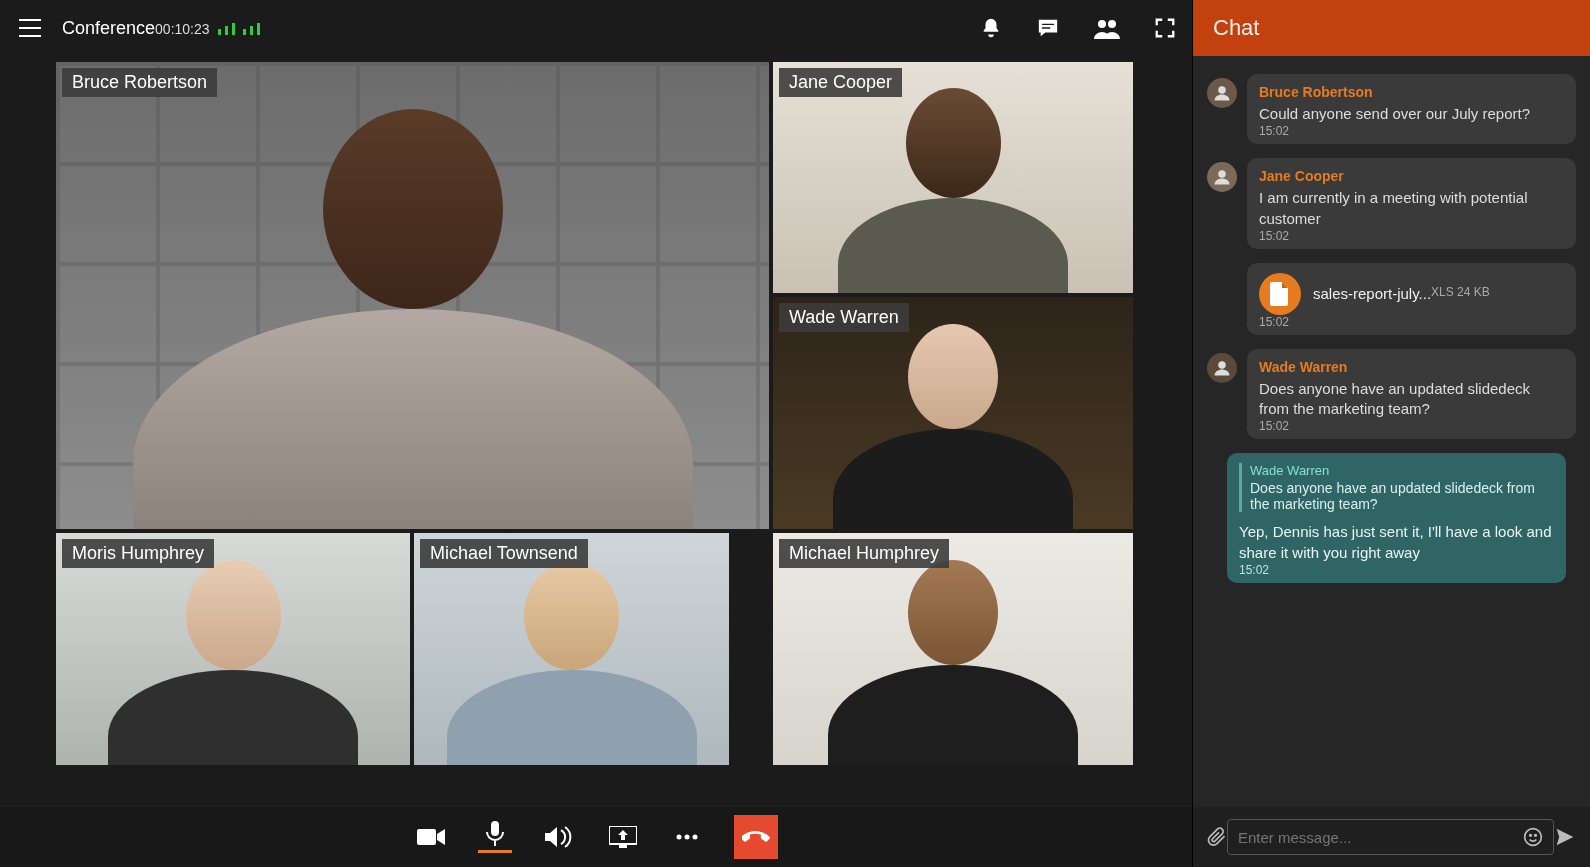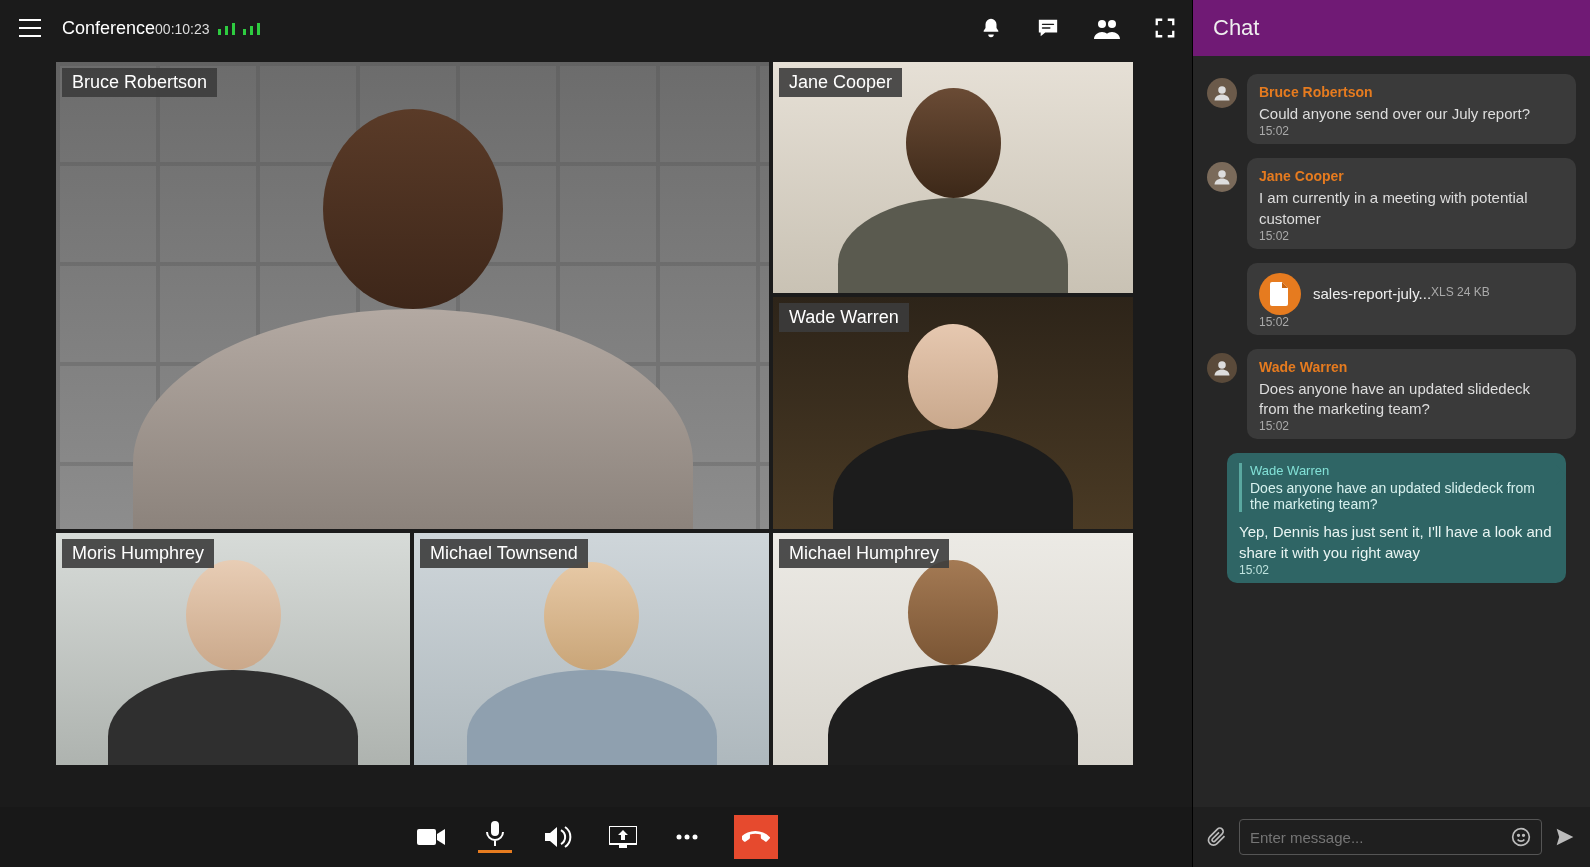--- a/index.html
+++ b/index.html
@@ -30,41 +30,41 @@
   .head { border-radius:50%; }
   .body { border-top-left-radius:50% 70%; border-top-right-radius:50% 70%; }
   
   .controls { height:60px; background:#181818; display:flex; align-items:center; justify-content:center; gap:30px; }
   .ctrl { width:34px; height:34px; display:flex; align-items:center; justify-content:center; cursor:pointer; }
   .mic-wrap { display:flex; flex-direction:column; align-items:center; }
   .mic-bar { width:34px; height:3px; background:#e67b1f; margin-top:3px; }
   .hangup { width:44px; height:44px; background:#e64a2e; display:flex; align-items:center; justify-content:center; cursor:pointer; }
   
   .chat { width:398px; background:#262626; display:flex; flex-direction:column; border-left:1px solid #000; }
-  .chat-header { height:56px; display:flex; align-items:center; padding:0 20px; font-size:22px; color:#eee; background:#701a75;}
+  .chat-header { height:56px; display:flex; align-items:center; padding:0 20px; font-size:22px; color:#eee; background:#c2410c;}
   .messages { flex:1; overflow:auto; padding:18px 14px 10px 14px; display:flex; flex-direction:column; gap:14px; }
   .msg { display:flex; gap:10px; }
   .avatar { width:30px; height:30px; border-radius:50%; background:#555; flex-shrink:0; margin-top:4px; display:flex; align-items:center; justify-content:center;}
   .avatar svg{display:block;}
   .bubble { background:#3a3a3a; border-radius:10px; padding:10px 12px 6px 12px; flex:1; position:relative; }
   .bubble .name { color:#e67b1f; font-size:14px; margin-bottom:4px; font-weight:bold;}
   .bubble .text { color:#ddd; font-size:15px; line-height:1.35; }
   .bubble .time { text-align:left; color:#aaa; font-size:12px; margin-top:0; }
   .file-bubble { display:flex; align-items:center; gap:12px; }
   .file-icon { width:42px; height:42px; border-radius:50%; background:#e67b1f; display:flex; align-items:center; justify-content:center; flex-shrink:0;}
   .file-meta { display:flex; }
   .file-name { color:#eee; font-size:15px; }
   .file-sub { color:#aaa; font-size:12px; }
   .bubble.quoted { background:#2f6565; }
   .bubble.quoted .quote-name{ color:#82e0d6; font-size:13px;}
   .bubble.quoted .quote-text{ color:#d7f1ee; font-size:14px; border-left:3px solid #5aa8a0; padding-left:8px; margin-bottom:10px;}
   .bubble.quoted .text { color:#e9f5f3; }
   .bubble.own-arrow::after{ content:""; position:absolute; right:-10px; top:12px; border:10px solid transparent; border-left-color:#2f6565;}
   .bubble.left-arrow::before{ content:""; position:absolute; left:-10px; top:12px; border:10px solid transparent; border-right-color:#3a3a3a;}
-  .chat-input { height:60px; background:#1f1f1f; display:flex; align-items:center; padding:0 14px; gap:12px; }
+  .chat-input { height:60px; background:#1f1f1f; display:flex; align-items:center; padding:0 14px; }
   .input-box { flex:1; height:36px; border:1px solid #555; border-radius:4px; background:transparent; display:flex; align-items:center; padding:0 10px; }
   .input-box input { flex:1; background:transparent; border:none; outline:none; color:#ccc; font-size:15px; }
   .clicky{cursor:pointer;}
 </style>
 </head>
 <body>
 
 <div class="app">
   <div class="main">
 
@@ -151,21 +151,21 @@
 
         <div class="tile" style="left:48px; top:471px; width:354px; height:232px;">
           <div class="fakebg" style="background:linear-gradient(#d7dbd8,#aeb3af);"></div>
           <div class="person">
             <div class="head" style="width:95px;height:110px;background:linear-gradient(#e8cdb5,#caa88a);"></div>
             <div class="body" style="width:250px;height:95px;background:#2f2f2f;"></div>
           </div>
           <div class="label">Moris Humphrey</div>
         </div>
 
-        <div class="tile" style="left:406px; top:471px; width:355px; height:232px;">
+        <div class="tile" style="left:406px; top:471px; width:315px; height:232px;">
           <div class="fakebg" style="background:linear-gradient(#cfd6da,#aeb8bd);"></div>
           <div class="person">
             <div class="head" style="width:95px;height:108px;background:linear-gradient(#e7c9a6,#c9a578);"></div>
             <div class="body" style="width:250px;height:95px;background:#8fa0af;"></div>
           </div>
           <div class="label">Michael Townsend</div>
         </div>
 
         <div class="tile" style="left:765px; top:471px; width:360px; height:232px;">
           <div class="fakebg" style="background:linear-gradient(#eceae5,#d7d4cc);"></div>

